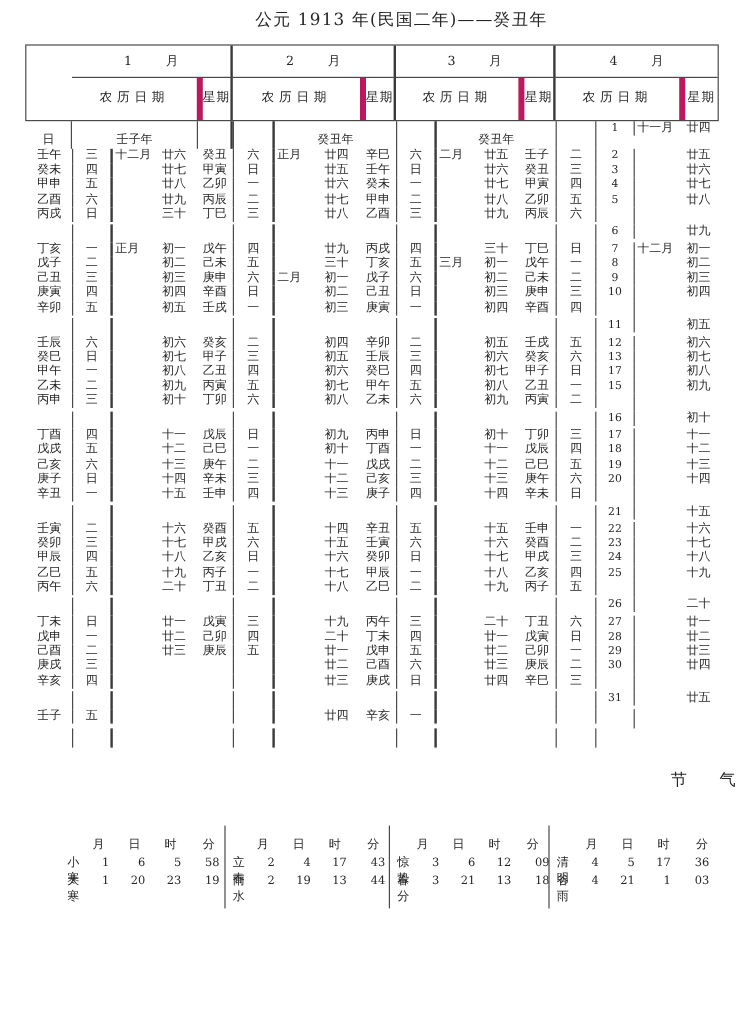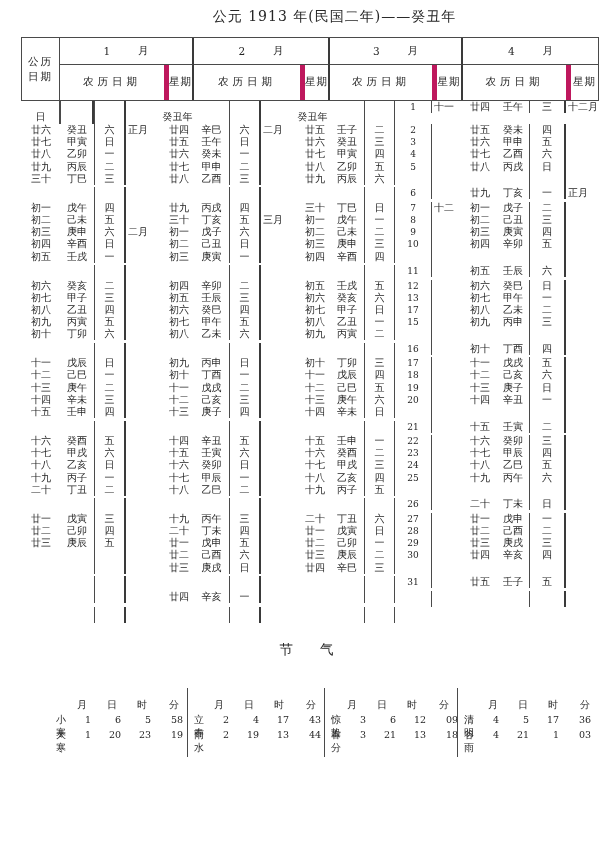--- a/index.html
+++ b/index.html
@@ -48,45 +48,41 @@
   .f  { height: 16px; }
   .b-greg { border-right: 1px solid #4a4a4a; text-align: center; font-size: 9px; }
   .yr.b-greg { font-size: 10px; }
   .b-week { border-left: 1px solid #4a4a4a; border-right: 2px solid #3a3a3a; }
   .b-week.last { border-right: 1px solid #4a4a4a; }
   .lbl { text-align: left; padding-left: 2px; }
   .center { text-align: center; }
 
   
   .jq-title { position: absolute; top: 641px; left: 0; width: 613px;
-    text-align: center; font-size: 13.5px; }
+    text-align: right; font-size: 13.5px; }
   .jieqi {
     position: absolute; left: 24px; top: 688px; width: 574px; height: 69px;
     display: grid; grid-template-columns: 163px 137px 133px 141px;
   }
   .jq-group { border-left: 1px solid #4a4a4a; padding: 10px 8px 0 6px; }
   .jq-group.first { border-left: none; padding-left: 32px; }
   .jq-row { display: grid; grid-template-columns: 1fr 24px 30px 30px 32px;
     height: 13px; line-height: 13px; margin-top: 2px; font-size: 10px; }
   .jq-row.head { margin-top: 0; }
   .jq-name { text-align: left; letter-spacing: 1px; }
   .jq-num  { text-align: right; font-size: 9.5px; }
   .jq-hcell{ text-align: right; font-size: 10px; }
 </style>
 </head>
 <body>
 
 <div class="title">公元 1913 年(民国二年)——癸丑年</div>
 
 <div class="cal">
   <div class="cal-header">
-    <div class="h-greg">
-      <div>公历</div>
-      <div>日期</div>
-    </div>
     <div class="h-title hm1">
       <span>1</span>
       <span>月</span>
     </div>
     <div class="h-title hm2">
       <span>2</span>
       <span>月</span>
     </div>
     <div class="h-title hm3">
       <span>3</span>
@@ -100,20 +96,21 @@
     <div class="h-week hw1">星期</div>
     <div class="h-lunar hl2">农历日期</div>
     <div class="h-week hw2">星期</div>
     <div class="h-lunar hl3">农历日期</div>
     <div class="h-week hw3">星期</div>
     <div class="h-lunar hl4">农历日期</div>
     <div class="h-week hw4">星期</div>
   </div>
   <div class="cal-body" id="cal-body">
       <div class="yr c b-greg">日</div>
+      <div class="yr c center" style="grid-column: span 3;">壬子年</div>
       <div class="yr c b-week"></div>
       <div class="yr c b-week"></div>
       <div class="yr c center" style="grid-column: span 3;">癸丑年</div>
       <div class="yr c b-week"></div>
       <div class="yr c center" style="grid-column: span 3;">癸丑年</div>
       <div class="yr c b-week last"></div>
       <div class="r c b-greg">1</div>
       <div class="r c lbl">十一月</div>
       <div class="r c center">廿四</div>
       <div class="r c center">壬午</div>

